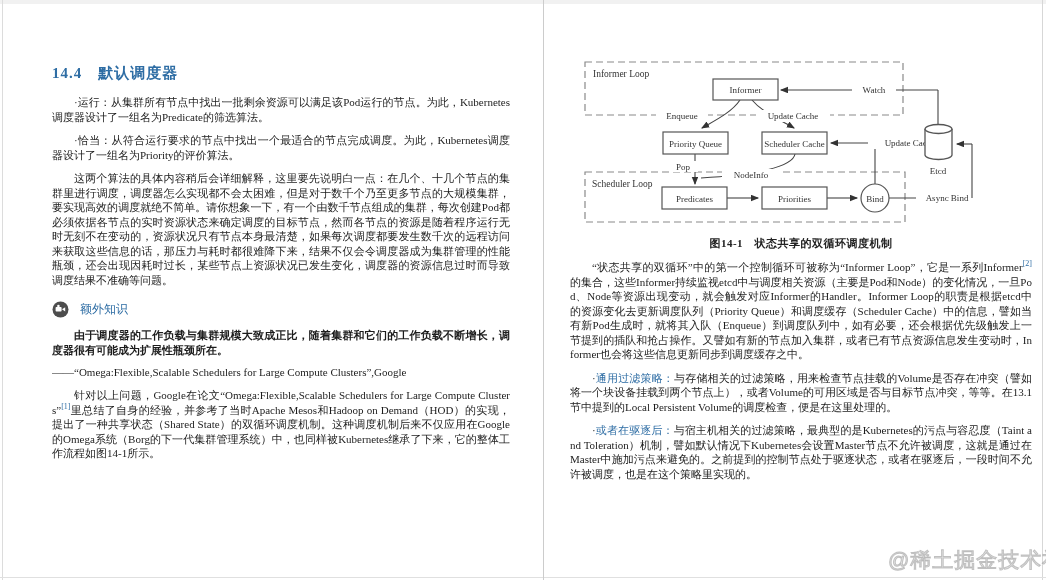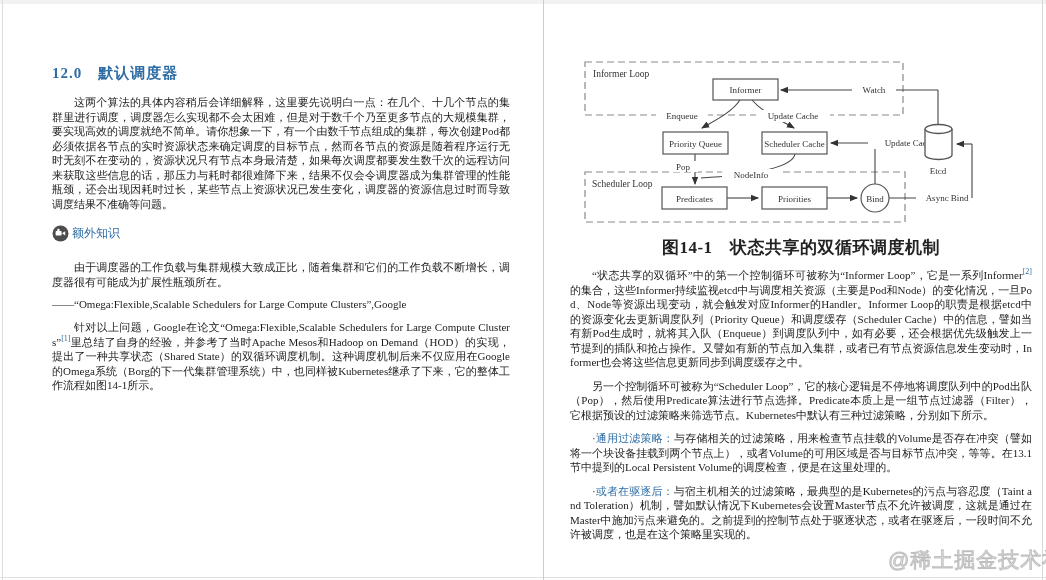--- a/index.html
+++ b/index.html
@@ -20,33 +20,33 @@
   .page-right{left:570px;width:462px;}
 
   .section-heading{
     margin:64px 0 12px 0;font-size:15px;font-weight:bold;color:#2e6da4;
     letter-spacing:1px;
   }
   .para{
     margin:9px 0 0 0;font-size:11px;line-height:14.5px;
     text-align:justify;text-indent:2em;word-break:break-all;
   }
-  .quote-para{margin-top:18px;}
+  .quote-para{margin-top:10px;font-weight:bold;}
   .attribution{
     margin:8px 0 0 0;font-size:11px;line-height:14px;
     padding-right:44px;text-indent:0;
   }
   .sup-link{color:#2e6da4;font-size:8px;vertical-align:super;line-height:0;}
   .blue-label{color:#2e6da4;}
-  .extra-know{margin:14px 0 0 0;display:flex;align-items:center;gap:3px;}
+  .extra-know{margin:14px 0 0 0;display:flex;align-items:center;gap:11px;}
   .extra-know .ek-label{color:#2e6da4;font-size:12px;}
   .ek-icon{width:17px;height:17px;display:inline-block;}
 
   .fig-caption{
-    margin:4px 0 0 0;text-align:center;font-size:17px;color:#222;
+    margin:4px 0 0 0;text-align:center;font-size:11px;color:#222;
     font-weight:bold;letter-spacing:.5px;
   }
   .diagram-wrap{margin-top:54px;width:462px;height:178px;}
   svg text{font-family:"Liberation Serif","DejaVu Serif",serif;fill:#333;}
   .node-label{font-size:9px;}
   .loop-label{font-size:9.5px;}
   .edge-label{font-size:9px;}
 
   .watermark{
     position:absolute;left:888px;top:546px;white-space:nowrap;
@@ -59,24 +59,26 @@
 </head>
 <body>
 
 <div class="top-edge"></div>
 <div class="edge-left"></div>
 <div class="edge-right"></div>
 <div class="edge-bottom"></div>
 <div class="divider"></div>
 
 <div class="page page-left">
-  <h2 class="section-heading">12.0　默认调度器</h2>
+  <h2 class="section-heading">14.4　默认调度器</h2>
 
 
+  <p class="para">·运行：从集群所有节点中找出一批剩余资源可以满足该Pod运行的节点。为此，Kubernetes调度器设计了一组名为Predicate的筛选算法。</p>
 
+  <p class="para">·恰当：从符合运行要求的节点中找出一个最适合的节点完成调度。为此，Kubernetes调度器设计了一组名为Priority的评价算法。</p>
 
   <p class="para">这两个算法的具体内容稍后会详细解释，这里要先说明白一点：在几个、十几个节点的集群里进行调度，调度器怎么实现都不会太困难，但是对于数千个乃至更多节点的大规模集群，要实现高效的调度就绝不简单。请你想象一下，有一个由数千节点组成的集群，每次创建Pod都必须依据各节点的实时资源状态来确定调度的目标节点，然而各节点的资源是随着程序运行无时无刻不在变动的，资源状况只有节点本身最清楚，如果每次调度都要发生数千次的远程访问来获取这些信息的话，那压力与耗时都很难降下来，结果不仅会令调度器成为集群管理的性能瓶颈，还会出现因耗时过长，某些节点上资源状况已发生变化，调度器的资源信息过时而导致调度结果不准确等问题。</p>
 
   <div class="extra-know">
     <svg class="ek-icon" viewBox="0 0 17 17">
       <circle cx="8.5" cy="8.5" r="8" fill="#4d4d4d"></circle>
       <rect x="3.6" y="6" width="6" height="4.6" rx="0.8" fill="#ffffff"></rect>
       <polygon points="10,8.3 13.2,6.2 13.2,10.4" fill="#ffffff"></polygon>
       <circle cx="6.4" cy="5" r="1.3" fill="#ffffff"></circle>
     </svg>
@@ -165,21 +167,20 @@
 
     <text class="loop-label" x="23" y="23">Informer Loop</text>
     <text class="loop-label" x="22" y="133">Scheduler Loop</text>
   </svg>
   </div>
 
   <p class="fig-caption">图14-1　状态共享的双循环调度机制</p>
 
   <p class="para"><span>“状态共享的双循环”中的第一个控制循环可被称为“Informer Loop”，它是一系列Informer</span><span class="sup-link">[2]</span><span>的集合，这些Informer持续监视etcd中与调度相关资源（主要是Pod和Node）的变化情况，一旦Pod、Node等资源出现变动，就会触发对应Informer的Handler。Informer Loop的职责是根据etcd中的资源变化去更新调度队列（Priority Queue）和调度缓存（Scheduler Cache）中的信息，譬如当有新Pod生成时，就将其入队（Enqueue）到调度队列中，如有必要，还会根据优先级触发上一节提到的插队和抢占操作。又譬如有新的节点加入集群，或者已有节点资源信息发生变动时，Informer也会将这些信息更新同步到调度缓存之中。</span></p>
 
-  <p class="para">另一个控制循环可被称为“Scheduler Loop”，它的核心逻辑是不停地将调度队列中的Pod出队（Pop），然后使用Predicate算法进行节点选择。Predicate本质上是一组节点过滤器（Filter），它根据预设的过滤策略来筛选节点。Kubernetes中默认有三种过滤策略，分别如下所示。</p>
 
 
   <p class="para"><span>·</span><span class="blue-label">通用过滤策略：</span><span>与存储相关的过滤策略，用来检查节点挂载的Volume是否存在冲突（譬如将一个块设备挂载到两个节点上），或者Volume的可用区域是否与目标节点冲突，等等。在13.1节中提到的Local Persistent Volume的调度检查，便是在这里处理的。</span></p>
 
   <p class="para"><span>·</span><span class="blue-label">或者在驱逐后：</span><span>与宿主机相关的过滤策略，最典型的是Kubernetes的污点与容忍度（Taint and Toleration）机制，譬如默认情况下Kubernetes会设置Master节点不允许被调度，这就是通过在Master中施加污点来避免的。之前提到的控制节点处于驱逐状态，或者在驱逐后，一段时间不允许被调度，也是在这个策略里实现的。</span></p>
 </div>
 
 <div class="watermark">@稀土掘金技术社区</div>
 
 </body></html>

